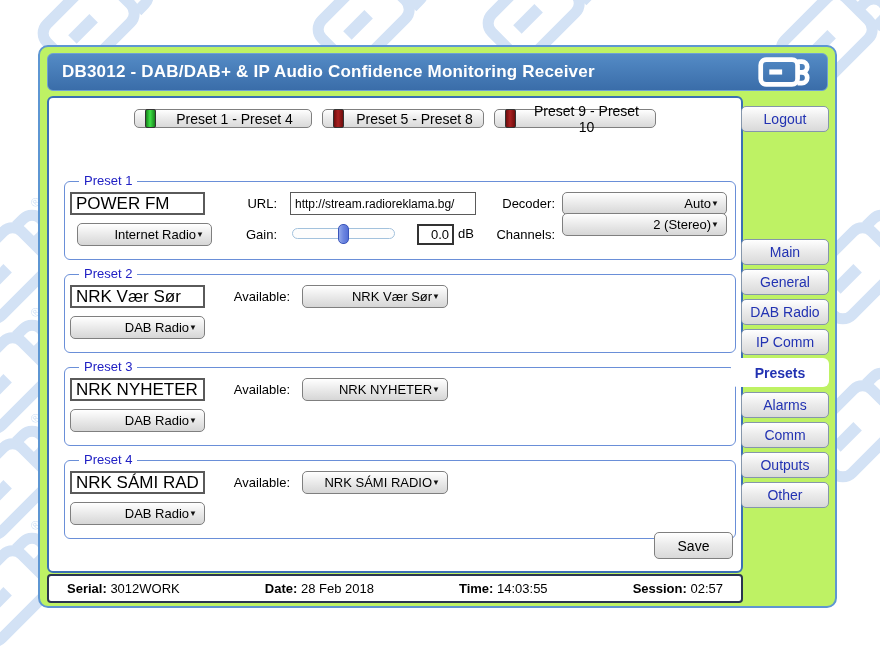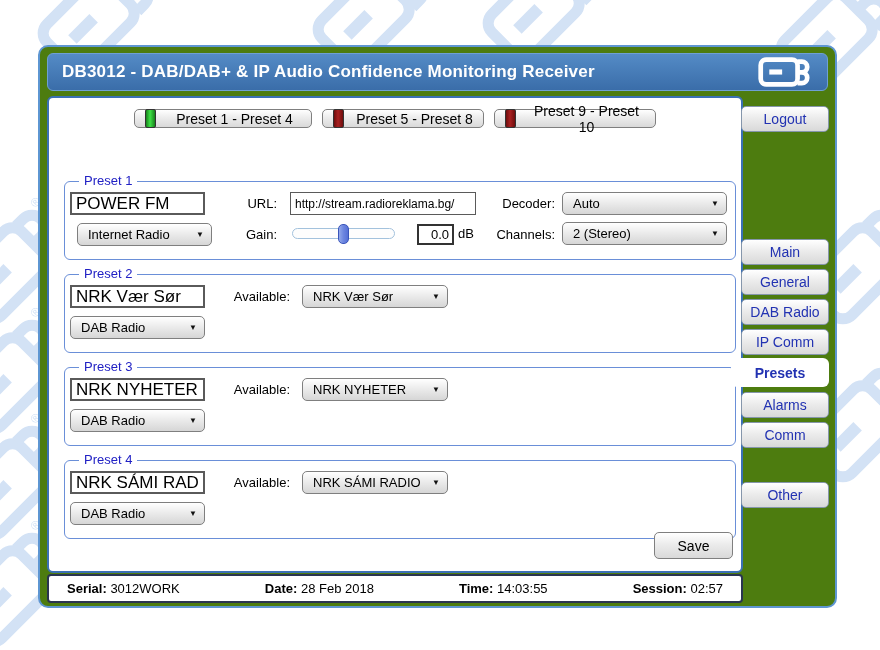--- a/index.html
+++ b/index.html
@@ -7,21 +7,21 @@
     width:880px;height:650px;position:relative;overflow:hidden;
     background:#ffffff;
     font-family:"Liberation Sans", sans-serif;
     -webkit-font-smoothing:antialiased;
   }
   
   .wm{position:absolute;width:130px;height:70px;color:#d3e2f5;transform:translate(-50%,-50%) rotate(-45deg);z-index:0;}
   
   .window{
     position:absolute;left:38px;top:45px;width:799px;height:563px;z-index:2;
-    background:#4d7c0f;border:2px solid #5e96d2;border-radius:10px;box-sizing:border-box;
+    background:#bef264;border:2px solid #5e96d2;border-radius:10px;box-sizing:border-box;
   }
   .titlebar{
     position:absolute;left:7px;top:6px;right:7px;height:38px;
     background:linear-gradient(#548bc6,#3a6da9);
     border:1px solid #6fa0d4;border-radius:6px;box-sizing:border-box;
     display:flex;align-items:center;justify-content:space-between;padding:0 10px 0 14px;
   }
   .title{color:#fff;font-size:17px;font-weight:bold;letter-spacing:.2px;}
   .logo{display:flex;align-items:flex-start;gap:5px;}
   .logo svg{display:block;}
@@ -62,21 +62,21 @@
     position:absolute;background:#fff;border:2px solid #5a5a5a;box-sizing:border-box;
     font-family:"Liberation Sans",sans-serif;font-size:17px;color:#000;padding:0 4px;height:23px;
   }
   .flabel{position:absolute;font-size:13px;color:#000;text-align:right;}
   .sel{
     position:absolute;height:23px;box-sizing:border-box;cursor:pointer;
     background:linear-gradient(#ffffff,#ececec 45%,#d6d6d6);
     border:1px solid #7f7f7f;border-radius:5px;
     display:flex;align-items:center;font-size:13px;color:#000;
   }
-  .sel .sel-label{flex:1;text-align:left;padding-left:10px;}
+  .sel .sel-label{flex:1;text-align:right;padding-left:10px;}
   .sel .sel-arrow{font-size:8px;color:#111;padding:0 7px 0 0;}
   
   .slider{position:absolute;width:103px;height:11px;border:1px solid #a3c2dd;border-radius:6px;background:#fdfdfd;box-sizing:border-box;}
   .slider .thumb{
     position:absolute;left:45%;top:-5px;width:11px;height:20px;border-radius:5px;
     background:linear-gradient(90deg,#93a9ea,#6d86e0 50%,#5570d6);border:1px solid #3a55bb;box-sizing:border-box;cursor:pointer;
   }
   .valbox{position:absolute;width:37px;height:21px;border:2px solid #333;box-sizing:border-box;
     font-size:13px;text-align:right;padding:0 3px;font-family:"Liberation Sans",sans-serif;color:#000;background:#fff;}
   
@@ -186,21 +186,21 @@
         <span class="sel-label">Internet Radio</span>
         <span class="sel-arrow">▼</span>
       </div>
       <span class="flabel" style="left:160px;top:45px;width:52px">Gain:</span>
       <div class="slider" style="left:227px;top:46px">
         <div class="thumb"></div>
       </div>
       <input class="valbox" style="left: 352px; top: 42px;" value="0.0">
       <span class="flabel" style="left:393px;top:44px;text-align:left">dB</span>
       <span class="flabel" style="left:418px;top:45px;width:72px">Channels:</span>
-      <div class="sel" style="left:497px;top:40px;width:165px">
+      <div class="sel" style="left:497px;top:31px;width:165px">
         <span class="sel-label">2 (Stereo)</span>
         <span class="sel-arrow">▼</span>
       </div>
     </div>
 
     <div class="fs fs2">
       <span class="fs-legend">Preset 2</span>
       <input class="textinput" style="left: 5px; top: 10px; width: 135px;" value="NRK Vær Sør">
       <span class="flabel" style="left:150px;top:14px;width:75px">Available:</span>
       <div class="sel" style="left:237px;top:10px;width:146px">
@@ -246,20 +246,21 @@
 
   <div class="sidebar">
     <button class="btn sbtn sb-logout">Logout</button>
     <button class="btn sbtn sb-0">Main</button>
     <button class="btn sbtn sb-1">General</button>
     <button class="btn sbtn sb-2">DAB Radio</button>
     <button class="btn sbtn sb-3">IP Comm</button>
     <button class="btn sbtn sb-4">Presets</button>
     <button class="btn sbtn sb-5">Alarms</button>
     <button class="btn sbtn sb-6">Comm</button>
+    <button class="btn sbtn sb-7">Outputs</button>
     <button class="btn sbtn sb-8">Other</button>
   </div>
 
   <div class="footer">
     <span><b>Serial:</b> <span>3012WORK</span></span>
     <span><b>Date:</b> <span>28 Feb 2018</span></span>
     <span><b>Time:</b> <span>14:03:55</span></span>
     <span><b>Session:</b> <span>02:57</span></span>
   </div>
 

